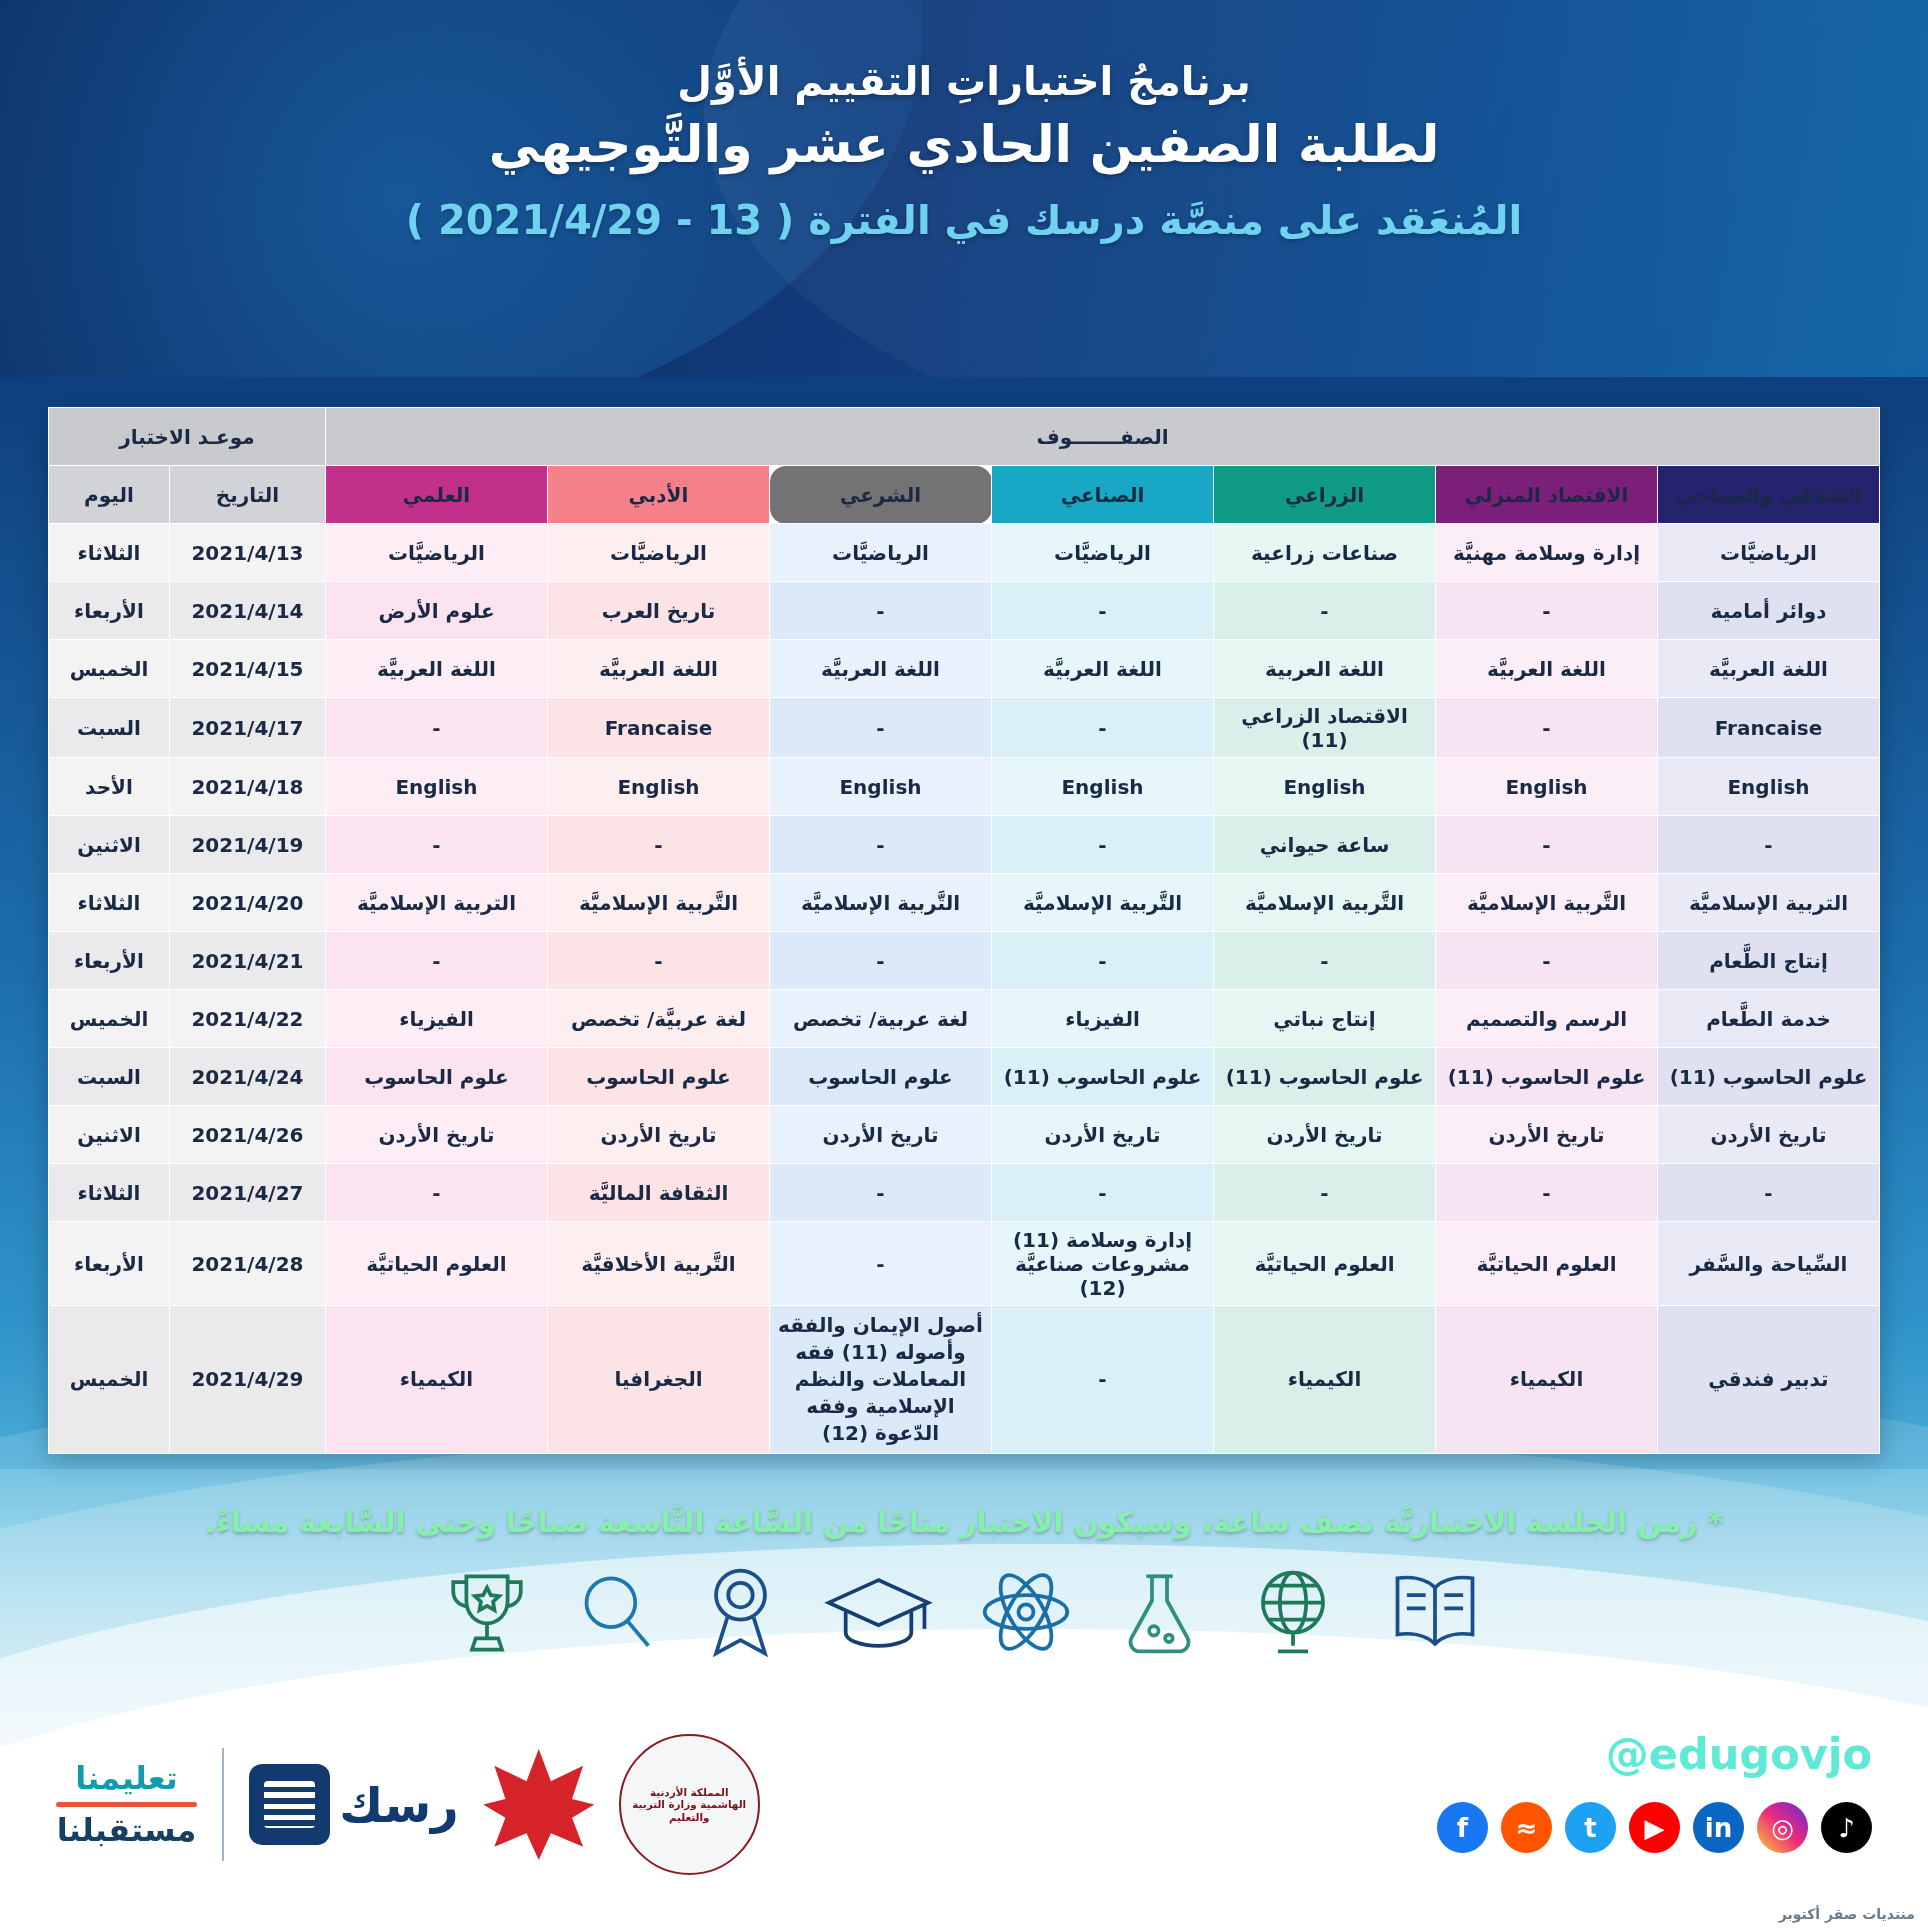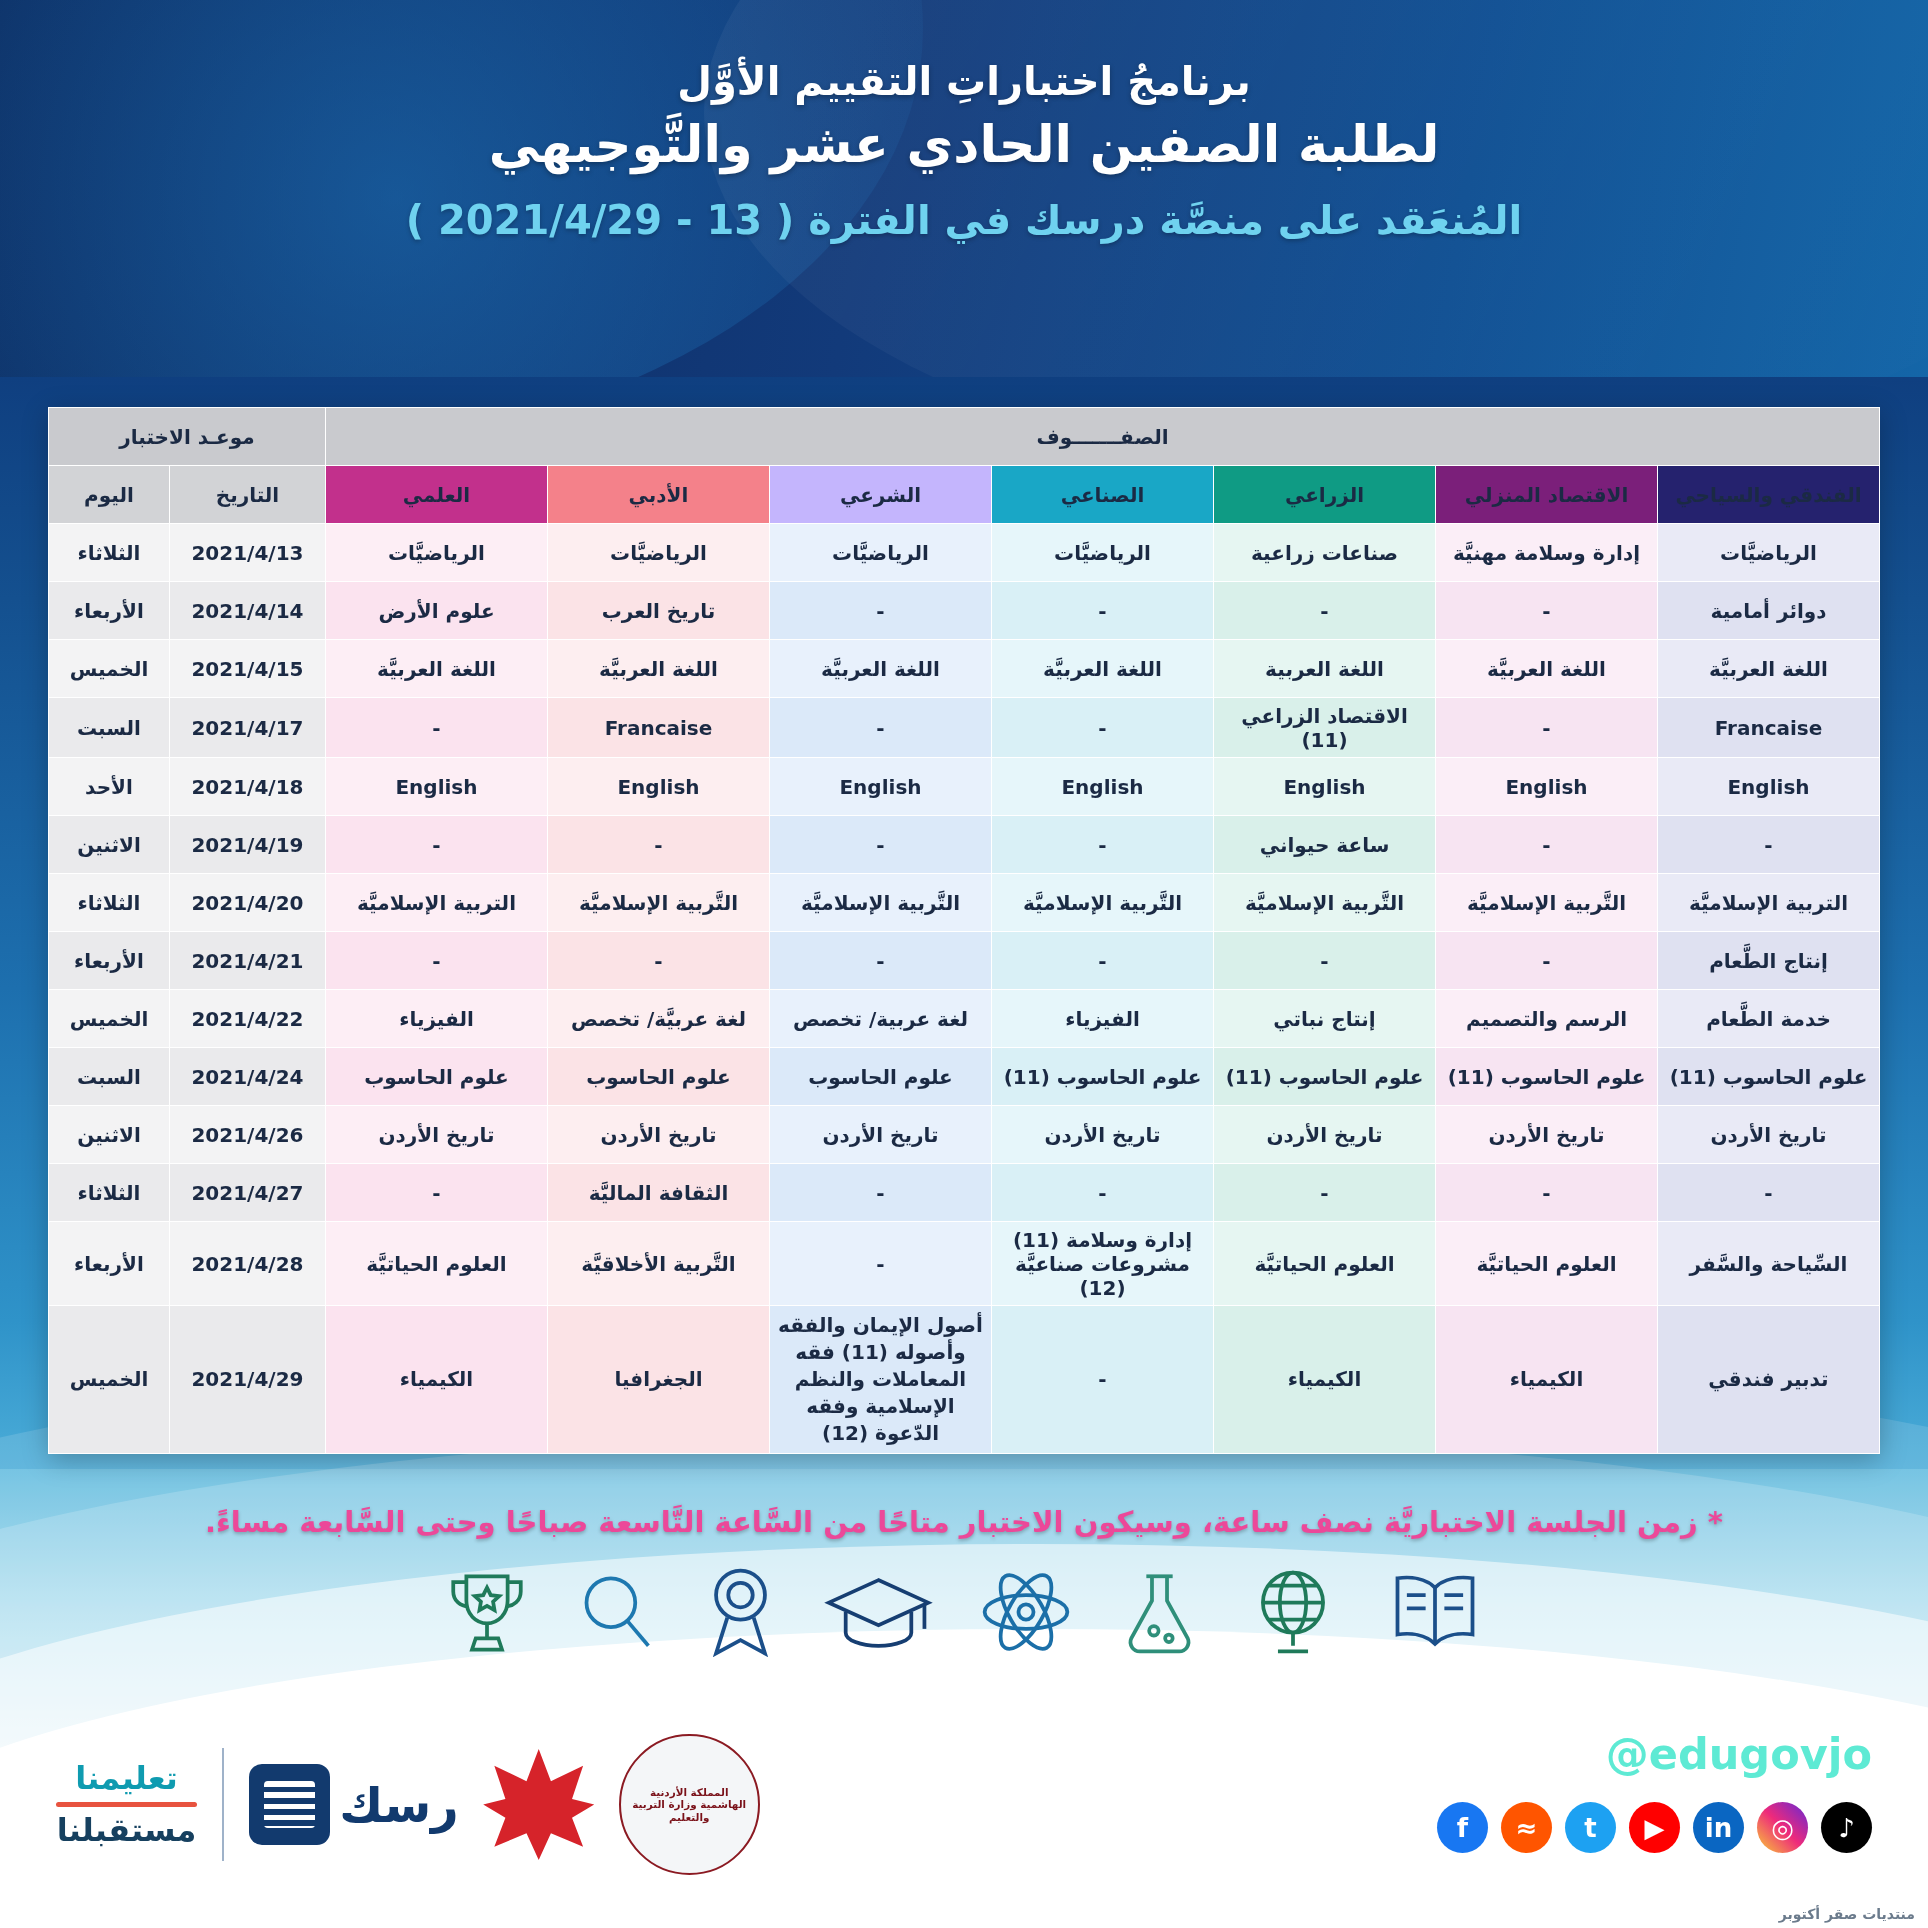--- a/index.html
+++ b/index.html
@@ -78,21 +78,21 @@
   .grp-head {
     background: #c9cace; color: #1f2937; font-size: 26px; font-weight: bold;
     height: 58px; letter-spacing: 1.9px;
   }
   .grp-head-right { background: #c9cace; color: #1f2937; font-size: 24.5px; font-weight: bold; }
 
   th.c-hotel   { background:#25226e; color:#fff; font-size:21.7px; }
   th.c-home    { background:#7b1f7a; color:#fff; font-size:21.7px; }
   th.c-agri    { background:#0f9b84; color:#fff; font-size:21.7px; }
   th.c-indus   { background:#19a7c6; color:#fff; font-size:21.7px; }
-  th.c-shar    { background:#c4b5fd; color:#fff; font-size:21.7px; }
+  th.c-shar    { background:#737373; color:#fff; font-size:21.7px;border-radius:16px; }
   th.c-lit     { background:#f4818a; color:#fff; font-size:21.7px; }
   th.c-sci     { background:#c2308c; color:#fff; font-size:21.7px; }
   th.c-date    { background:#d2d3d6; color:#1f2937; font-size:21.7px; }
   th.c-day     { background:#d2d3d6; color:#1f2937; font-size:21.7px; }
 
   td.c-hotel  { background:#e9eaf6; }
   td.c-home   { background:#fbeef7; }
   td.c-agri   { background:#e6f6f2; }
   td.c-indus  { background:#e6f6fa; }
   td.c-shar   { background:#e8f1fc; }
@@ -113,21 +113,21 @@
 
   td.small { font-size: 15px; line-height: 1.35; font-weight: bold; }
 
   .col-w-day  { width: 121px; }
   .col-w-date { width: 156px; }
   .col-w-sub  { width: 222px; }
 
   
   .note {
     position: absolute; left: 0; top: 1505px; width: 1928px; text-align: center;
-    color: #ec4899; font-size: 29px; font-weight: bold; z-index: 6;
+    color: #86efac; font-size: 29px; font-weight: bold; z-index: 6;
     text-shadow: 0 1.9px 3.8px rgba(0,0,0,0.25);
   }
 
   
   .icons {
     position: absolute; left: 0; top: 1563px; width: 1928px;
     display: flex; justify-content: center; align-items: center; gap: 41px; z-index: 6;
   }
   .icons svg { display:block; }
 

